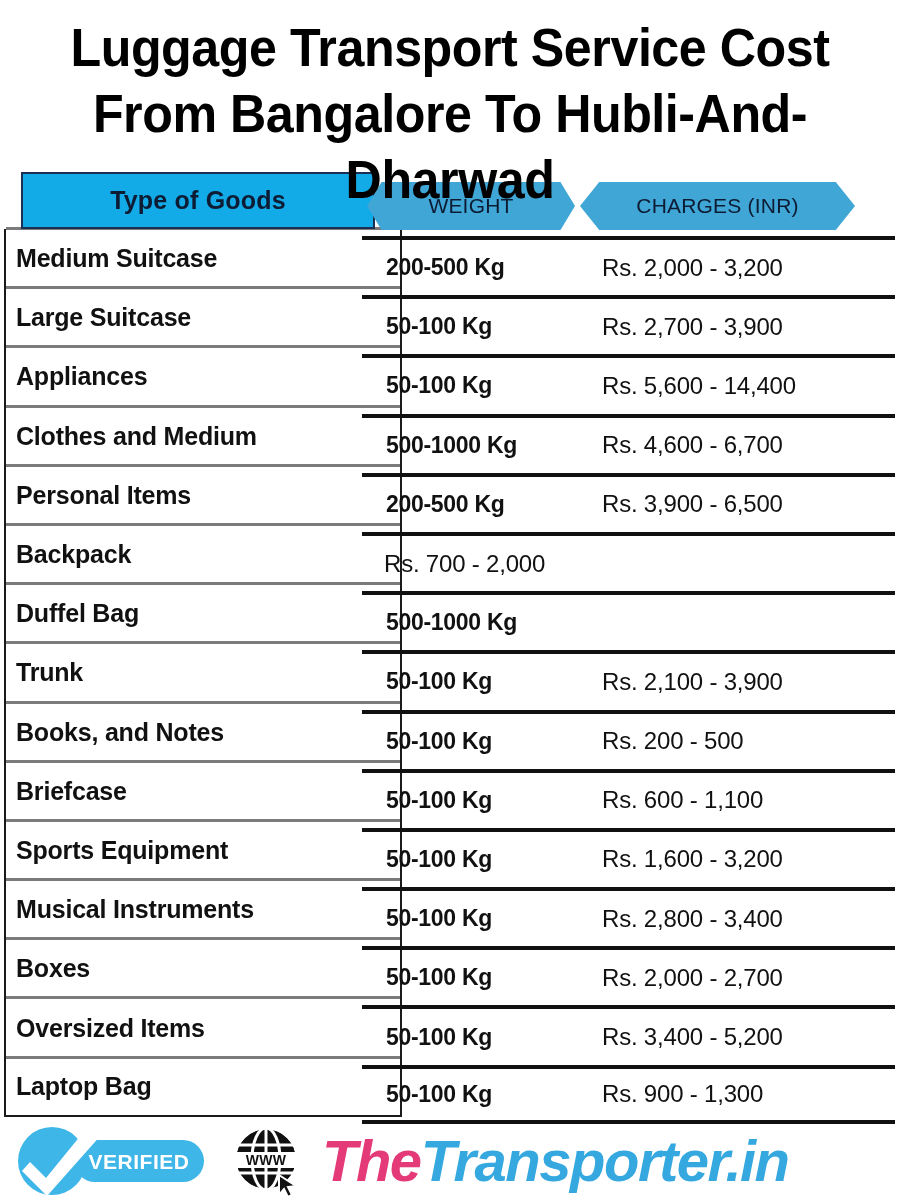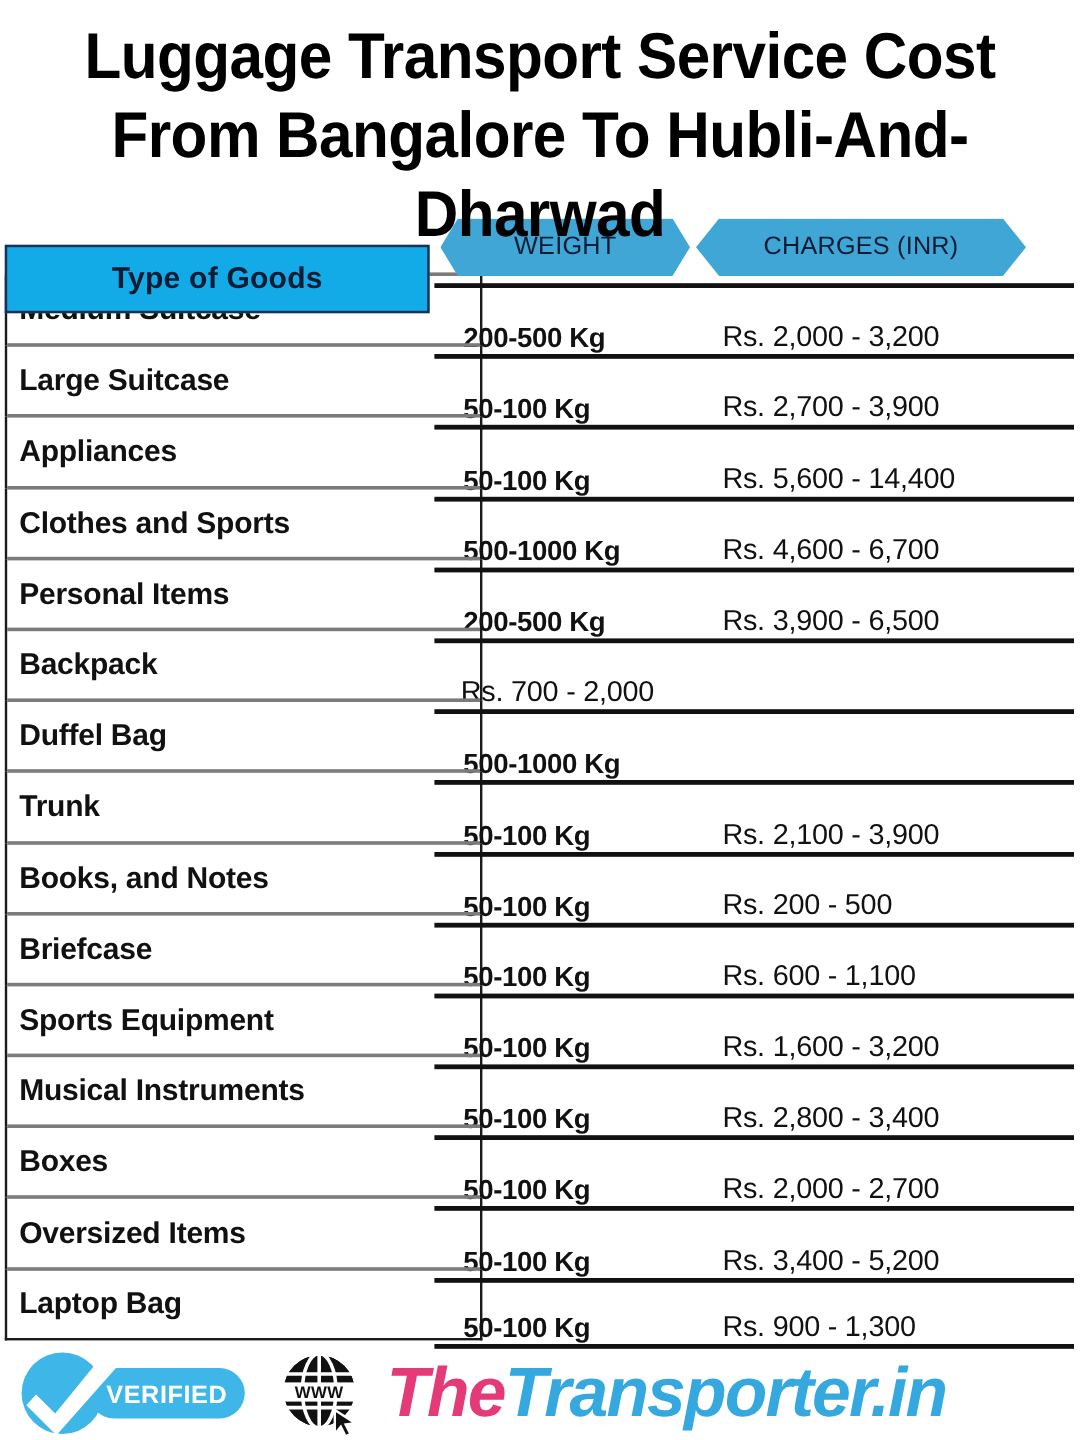--- a/index.html
+++ b/index.html
@@ -31,32 +31,31 @@
     color: #000000;
     transform: scaleX(0.93);
     transform-origin: 50% 0;
     z-index: 5;
     pointer-events: none;
   }
 
   
   #hdr-goods {
     position: absolute;
-    left: 4px;
+    left: 21px;
     top: 172px;
     width: 354px;
     height: 57px;
     background: #12ABE8;
     border: 2px solid #1b2f52;
     box-sizing: border-box;
     display: flex;
     align-items: center;
     justify-content: center;
     z-index: 2;
-    margin-top: 32px;
   }
   #hdr-goods span {
     font-size: 25px;
     font-weight: 700;
     color: #0d1b33;
     letter-spacing: 0.2px;
   }
 
   .hexhdr {
     position: absolute;
@@ -137,21 +136,21 @@
   
   .c23 {
     position: absolute;
     left: 362px;
     top: 7px;
     right: 5px;
     height: 59.2px;
     border-top: 4px solid #111111;
     box-sizing: border-box;
     display: flex;
-    align-items: flex-end;
+    align-items: center;
   }
   .c2 {
     width: 218px;
     padding-left: 24px;
     box-sizing: border-box;
     font-size: 23px;
     font-weight: 700;
     color: #111111;
     letter-spacing: -0.3px;
     white-space: nowrap;
@@ -247,21 +246,21 @@
       <div class="c1">
         <span class="txt">Appliances</span>
       </div>
       <div class="c23">
         <div class="c2">50-100 Kg</div>
         <div class="c3">Rs. 5,600 - 14,400</div>
       </div>
     </div>
     <div class="row">
       <div class="c1">
-        <span class="txt">Clothes and Sports</span>
+        <span class="txt">Clothes and Medium</span>
       </div>
       <div class="c23">
         <div class="c2">500-1000 Kg</div>
         <div class="c3">Rs. 4,600 - 6,700</div>
       </div>
     </div>
     <div class="row">
       <div class="c1">
         <span class="txt">Personal Items</span>
       </div>

